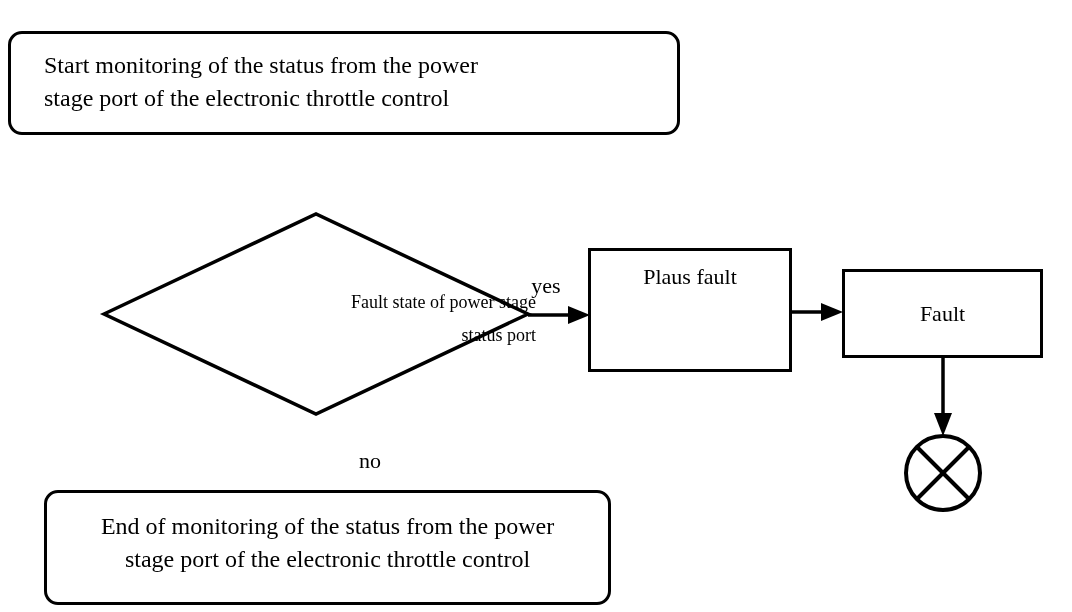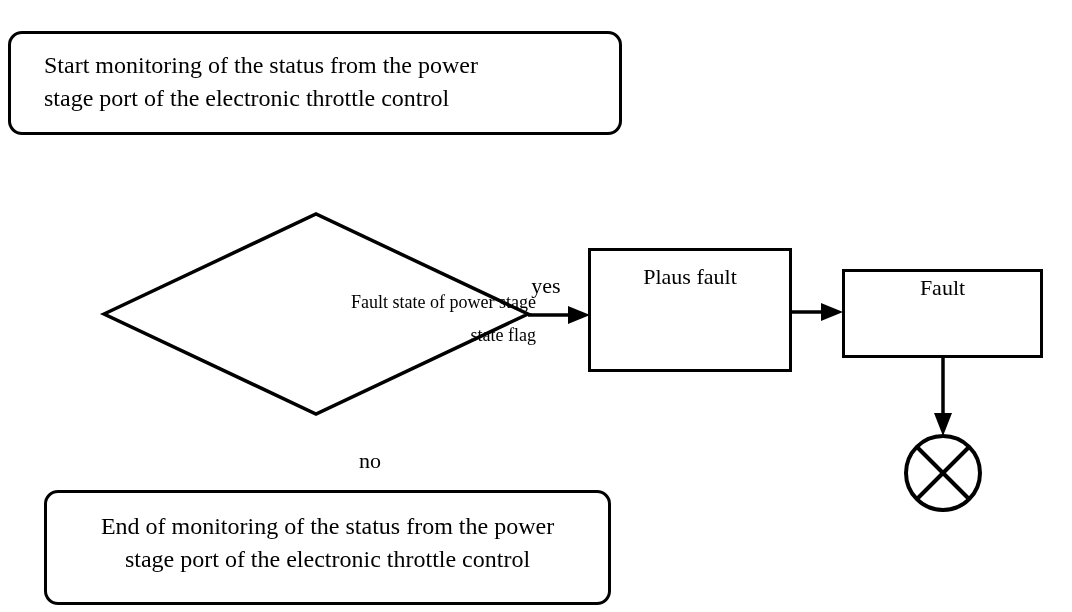--- a/index.html
+++ b/index.html
@@ -35,21 +35,21 @@
 
   .terminal {
     border: 3px solid var(--ink, #000000);
     border-radius: 14px;
     background: var(--paper, #ffffff);
     font-size: 24px;
     line-height: 33px;
   }
   .terminal.start {
     left: 8px; top: 31px;
-    width: 614px; height: 104px;
+    width: 672px; height: 104px;
     padding: 15px 20px 0 33px;
     text-align: left;
   }
   .terminal.end {
     left: 28px; top: 490px;
     width: 567px; height: 115px;
     padding: 17px 10px 0 10px;
     text-align: center;
     margin-left: 16px;
   }
@@ -71,21 +71,21 @@
   }
   .process.plaus {
     left: 588px; top: 248px;
     width: 204px; height: 124px;
     padding-top: 8px;
   }
   .process.fault-processing {
     left: 842px; top: 269px;
     width: 201px; height: 89px;
     display: flex;
-    flex-direction: row;
+    flex-direction: column;
     justify-content: center;
     line-height: 31px;
   }
 
   .edge-label {
     font-size: 22px;
     text-align: center;
     width: 60px;
   }
   .edge-label.yes { left: 516px; top: 273px; }
@@ -115,21 +115,21 @@
   </svg>
 
 
   <div class="abs terminal start">
     <div>Start monitoring of the status from the power</div>
     <div>stage port of the electronic throttle control</div>
   </div>
 
   <div class="abs decision-text">
     <div>Fault state of power stage</div>
-    <div>state flag</div>
+    <div>status port</div>
   </div>
 
   <div class="abs edge-label yes">yes</div>
   <div class="abs edge-label no">no</div>
 
   <div class="abs process plaus">
     <div>Plaus fault</div>
   </div>
 
   <div class="abs process fault-processing">

